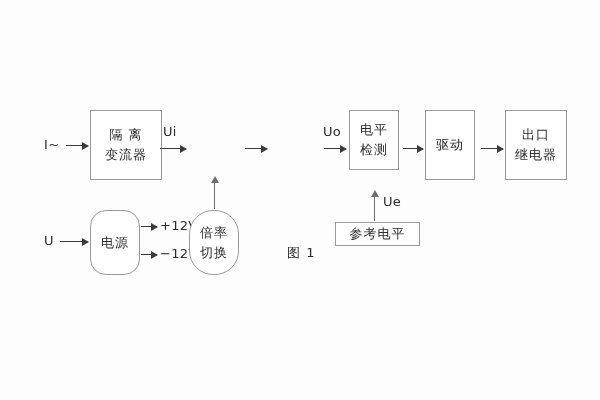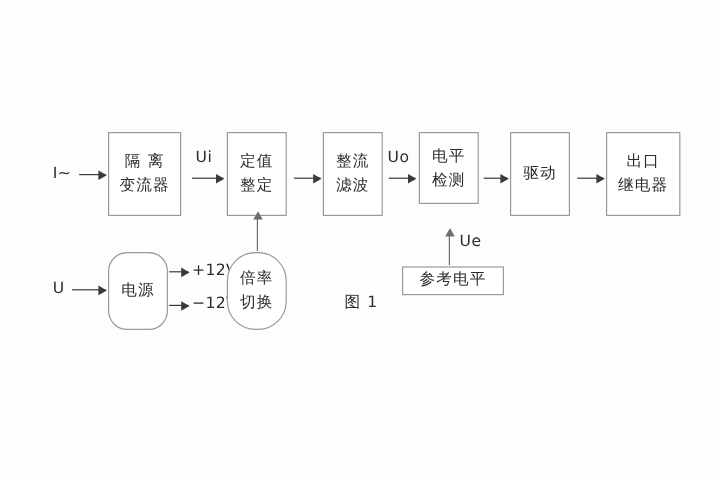--- a/index.html
+++ b/index.html
@@ -90,39 +90,31 @@
   }
 </style>
 </head>
 <body>
 
 <div id="canvas">
 
   <div class="lbl sig" style="left:44px; top:138px;">I~</div>
   <div class="harrow" style="left:66px; top:145px; width:22px;"></div>
 
-  <div class="block" style="left:90px; top:110px; width:61px; height:70px;align-items:center;">
+  <div class="block" style="left:90px; top:110px; width:72px; height:70px;align-items:center;">
     <span class="ln">隔 离</span>
     <span class="ln">变流器</span>
   </div>
 
   <div class="lbl sig" style="left:163px; top:125px;">Ui</div>
   <div class="harrow" style="left:160px; top:148px; width:26px;"></div>
 
-  <div class="block" style="left:189px; top:110px; width:50px; height:70px;">
-    <span class="ln">定值</span>
-    <span class="ln">整定</span>
-  </div>
 
   <div class="harrow" style="left:245px; top:148px; width:22px;"></div>
 
-  <div class="block" style="left:269px; top:110px; width:50px; height:70px;">
-    <span class="ln">整流</span>
-    <span class="ln">滤波</span>
-  </div>
 
   <div class="lbl sig" style="left:323px; top:125px;">Uo</div>
   <div class="harrow" style="left:324px; top:148px; width:22px;"></div>
 
   <div class="block" style="left:349px; top:110px; width:50px; height:60px;font-family:Liberation Serif, serif;">
     <span class="ln">电平</span>
     <span class="ln">检测</span>
   </div>
 
   <div class="harrow" style="left:403px; top:148px; width:20px;"></div>

